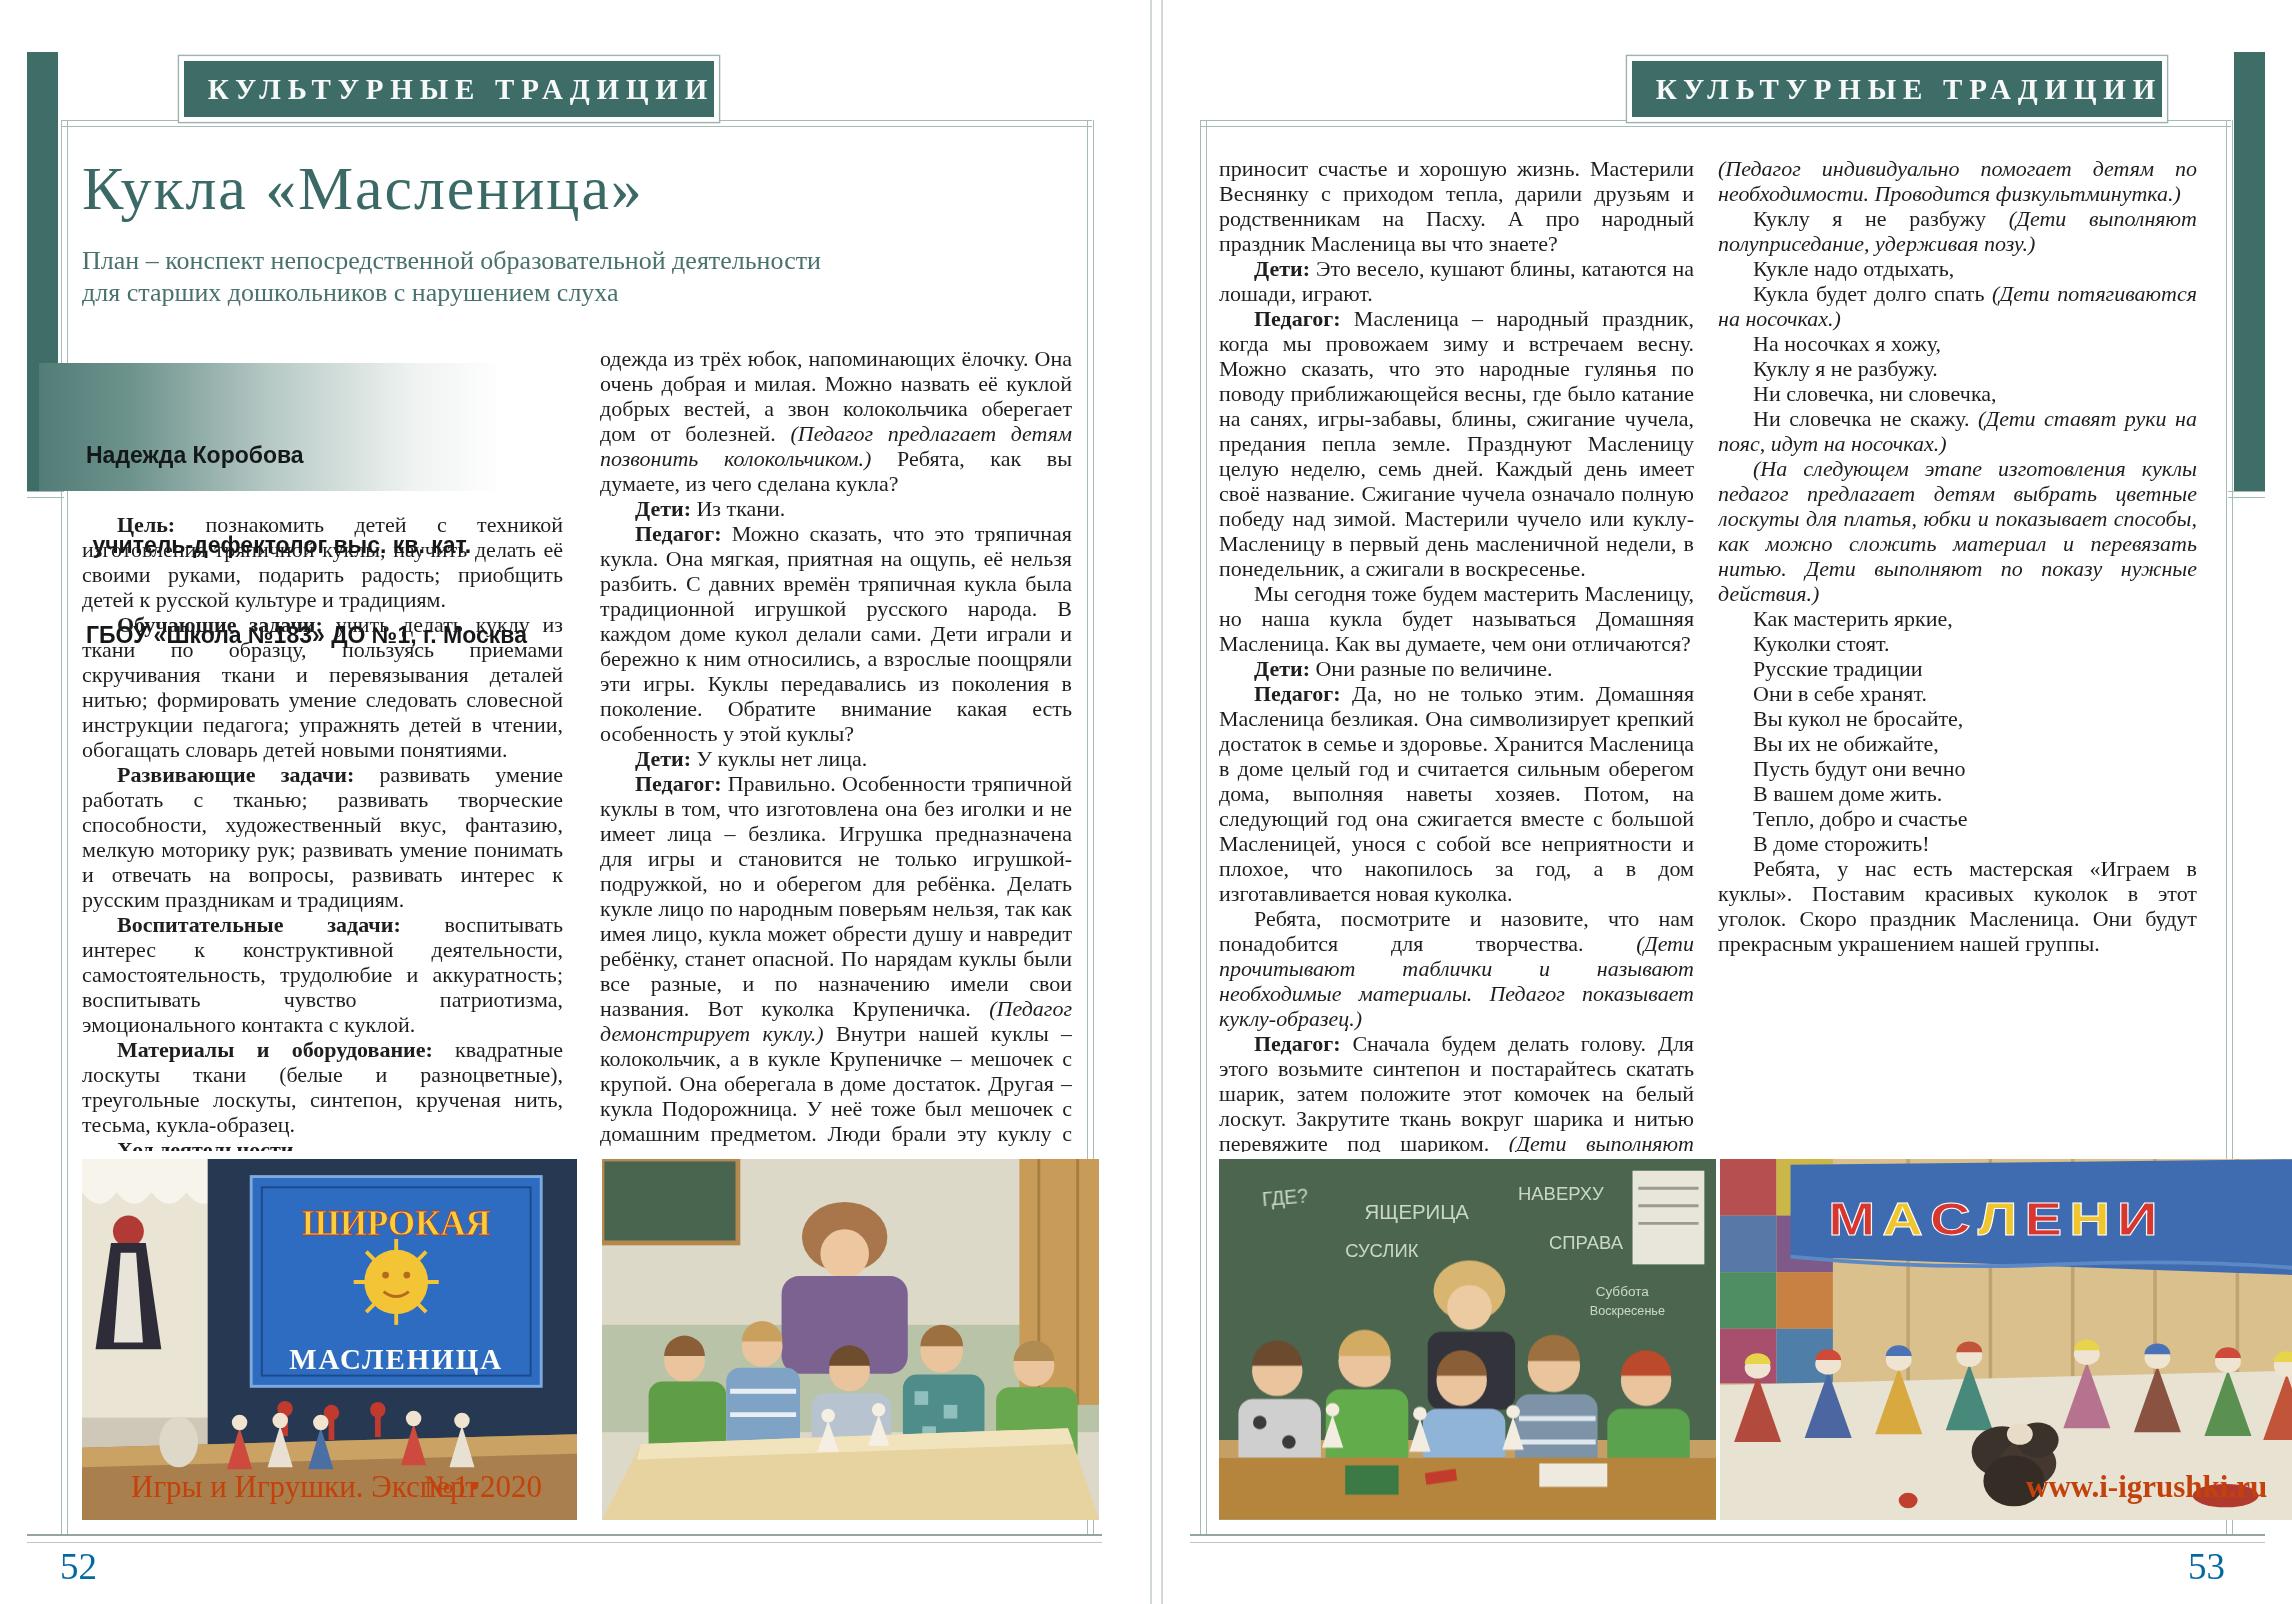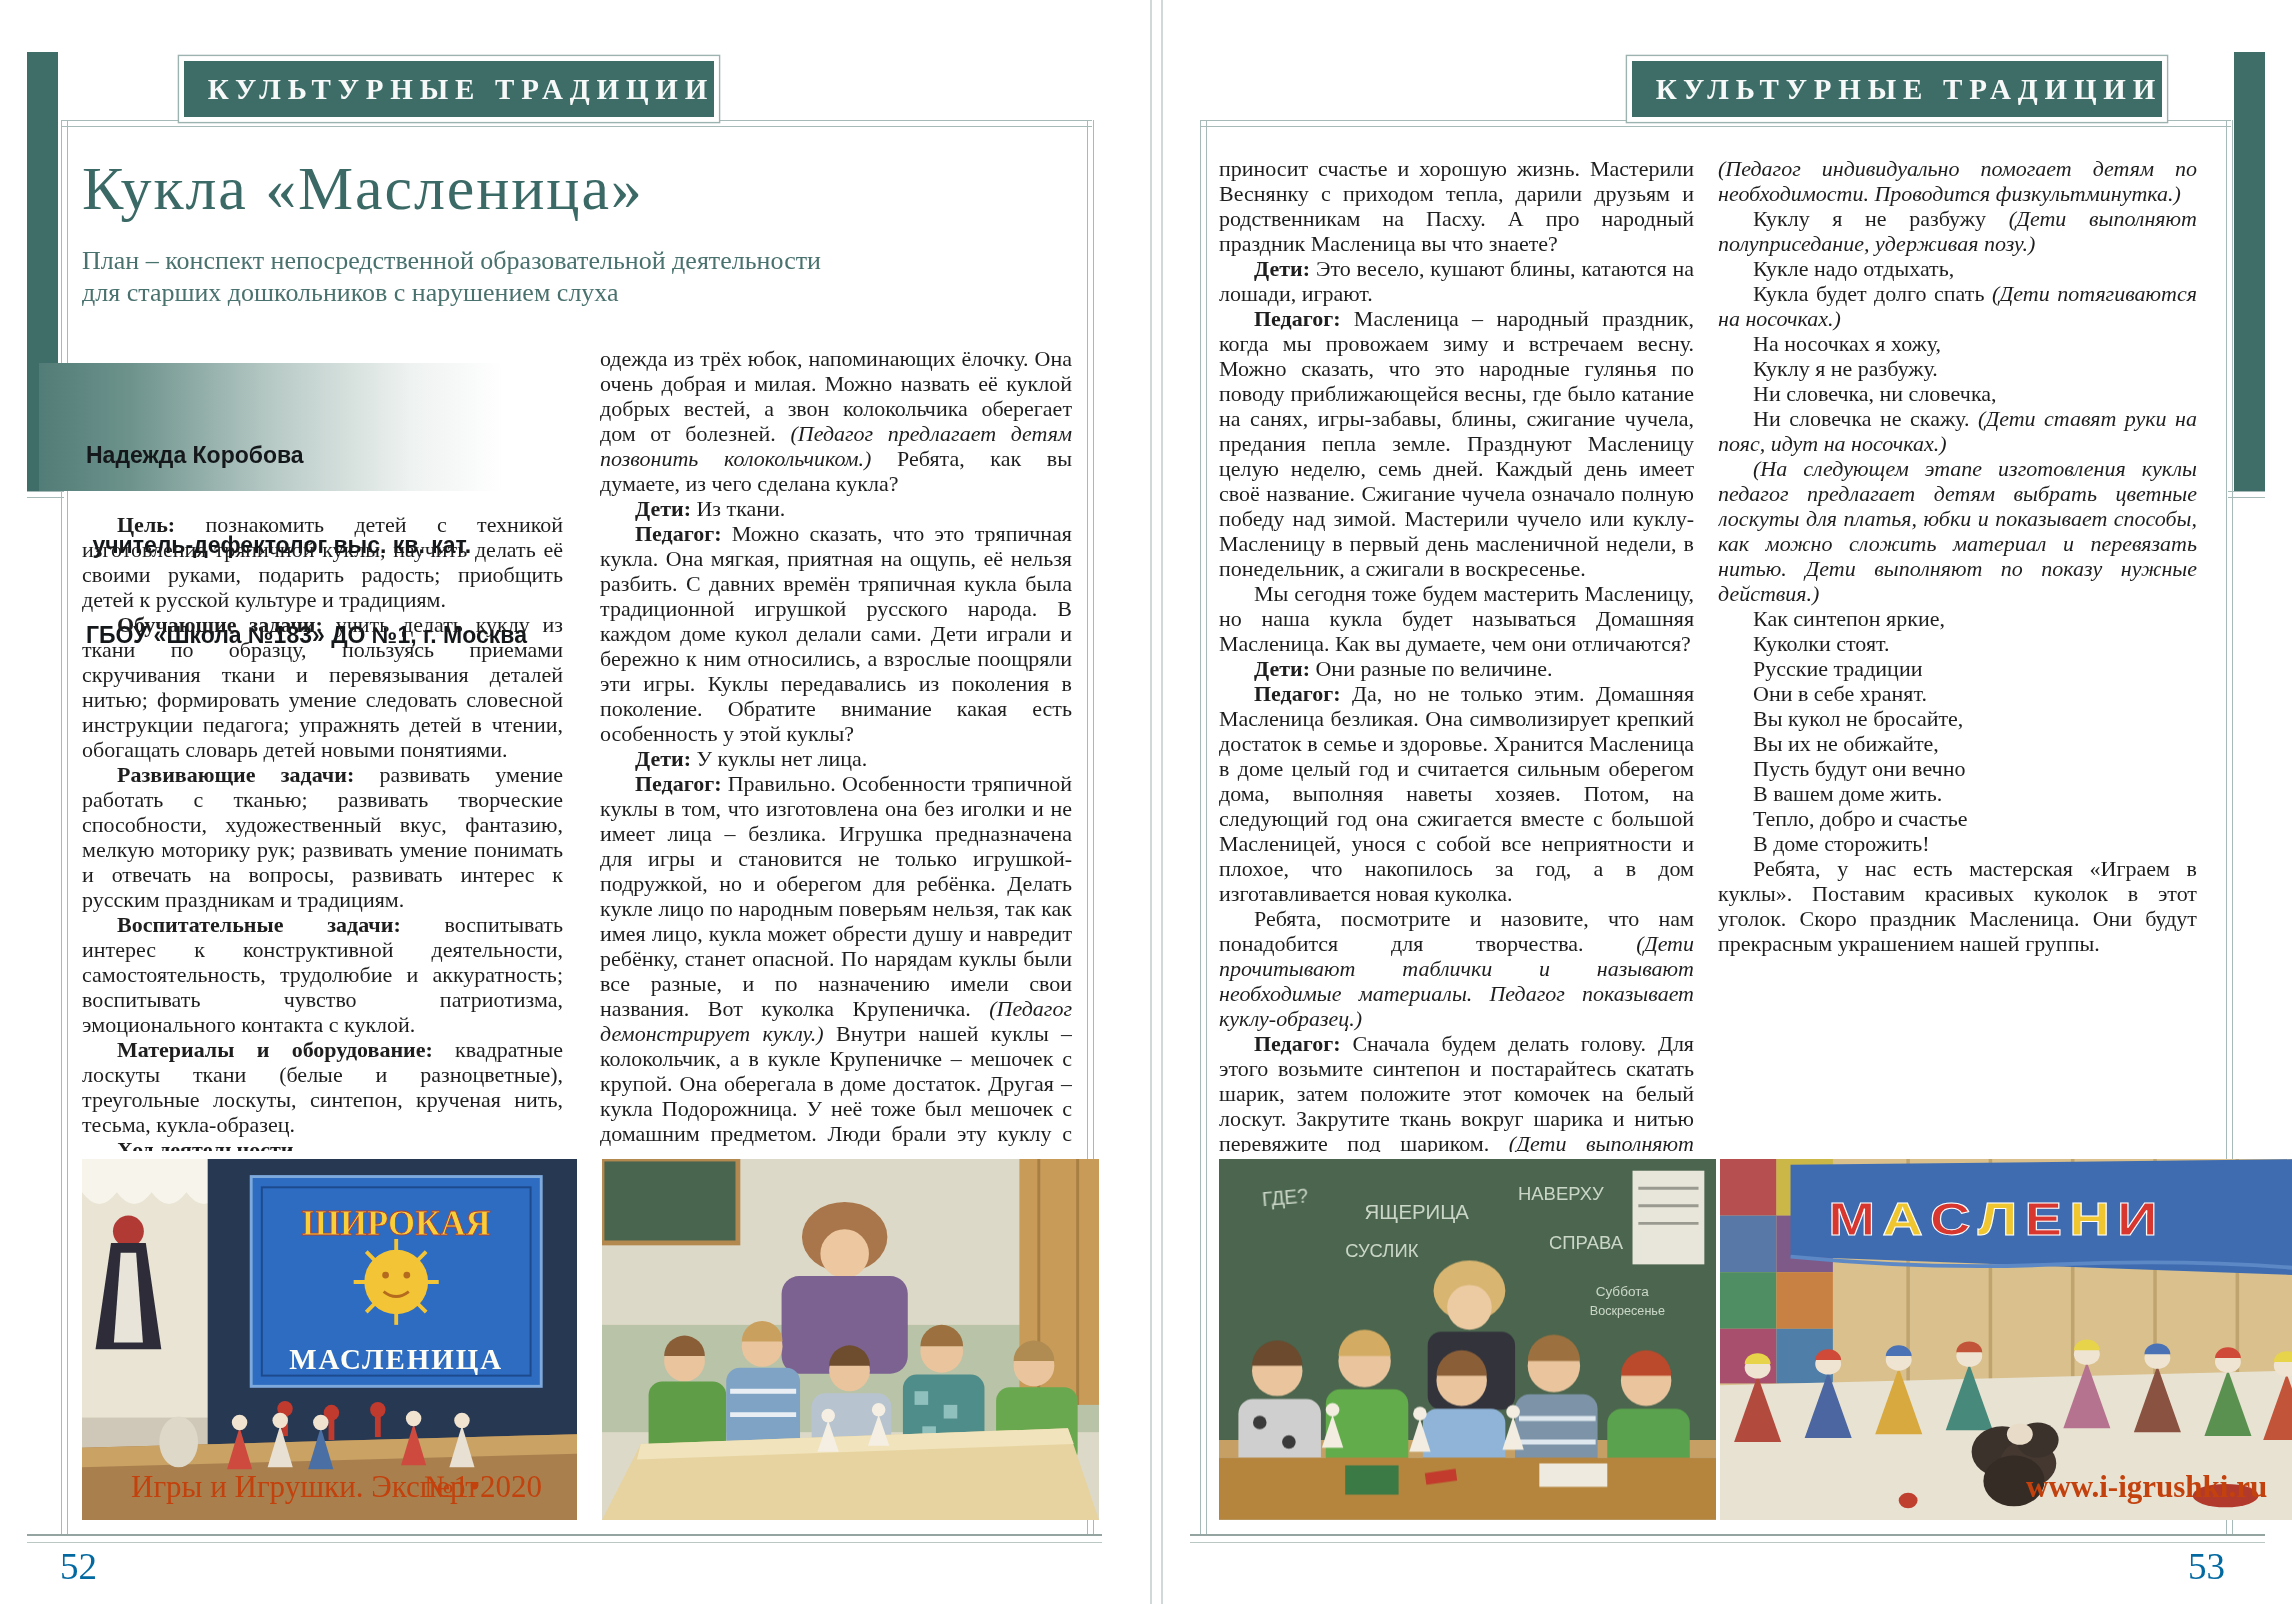--- a/index.html
+++ b/index.html
@@ -119,21 +119,21 @@
   <div class="col colR2">
       <p class="noind"><span class="i">(Педагог индивидуально помогает детям по необходимости. Проводится физкультминутка.)</span></p>
       <p><span>Куклу я не разбужу </span><span class="i">(Дети выполняют полуприседание, удерживая позу.)</span></p>
       <p><span>Кукле надо отдыхать,</span></p>
       <p><span>Кукла будет долго спать </span><span class="i">(Дети потягиваются на носочках.)</span></p>
       <p><span>На носочках я хожу,</span></p>
       <p><span>Куклу я не разбужу.</span></p>
       <p><span>Ни словечка, ни словечка,</span></p>
       <p><span>Ни словечка не скажу. </span><span class="i">(Дети ставят руки на пояс, идут на носочках.)</span></p>
       <p><span class="i">(На следующем этапе изготовления куклы педагог предлагает детям выбрать цветные лоскуты для платья, юбки и показывает способы, как можно сложить материал и перевязать нитью. Дети выполняют по показу нужные действия.)</span></p>
-      <p><span>Как синтепон яркие,</span></p>
+      <p><span>Как мастерить яркие,</span></p>
       <p><span>Куколки стоят.</span></p>
       <p><span>Русские традиции</span></p>
       <p><span>Они в себе хранят.</span></p>
       <p><span>Вы кукол не бросайте,</span></p>
       <p><span>Вы их не обижайте,</span></p>
       <p><span>Пусть будут они вечно</span></p>
       <p><span>В вашем доме жить.</span></p>
       <p><span>Тепло, добро и счастье</span></p>
       <p><span>В доме сторожить!</span></p>
       <p><span>Ребята, у нас есть мастерская «Играем в куклы». Поставим красивых куколок в этот уголок. Скоро праздник Масленица. Они будут прекрасным украшением нашей группы.</span></p>

